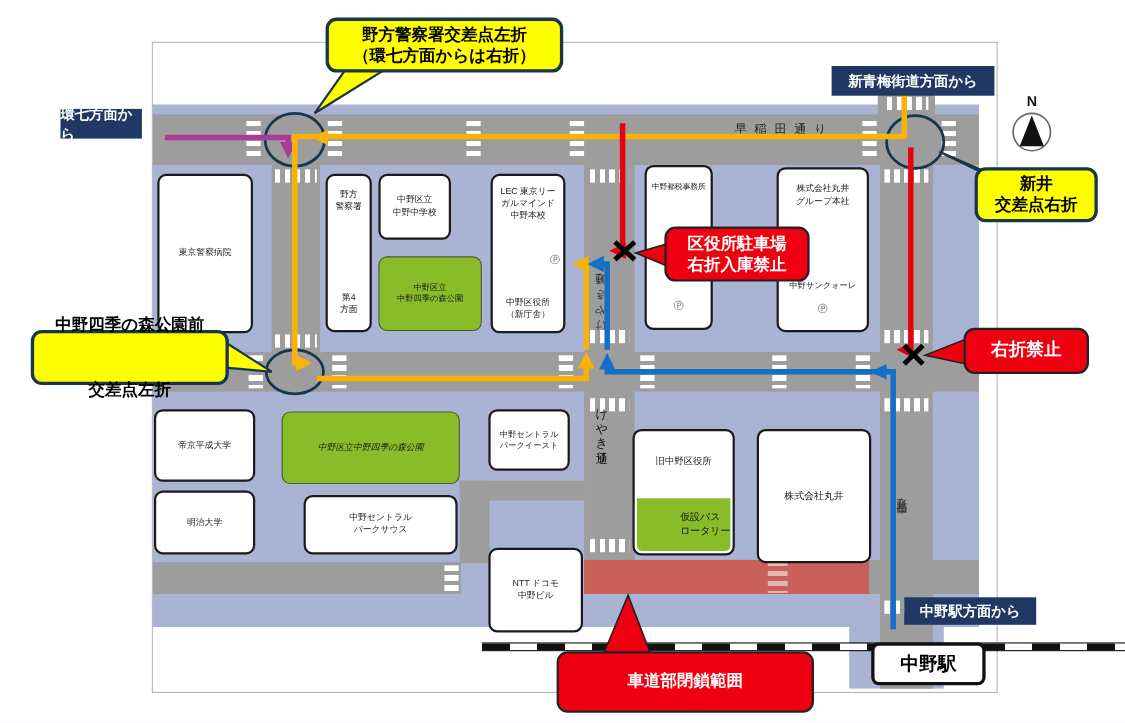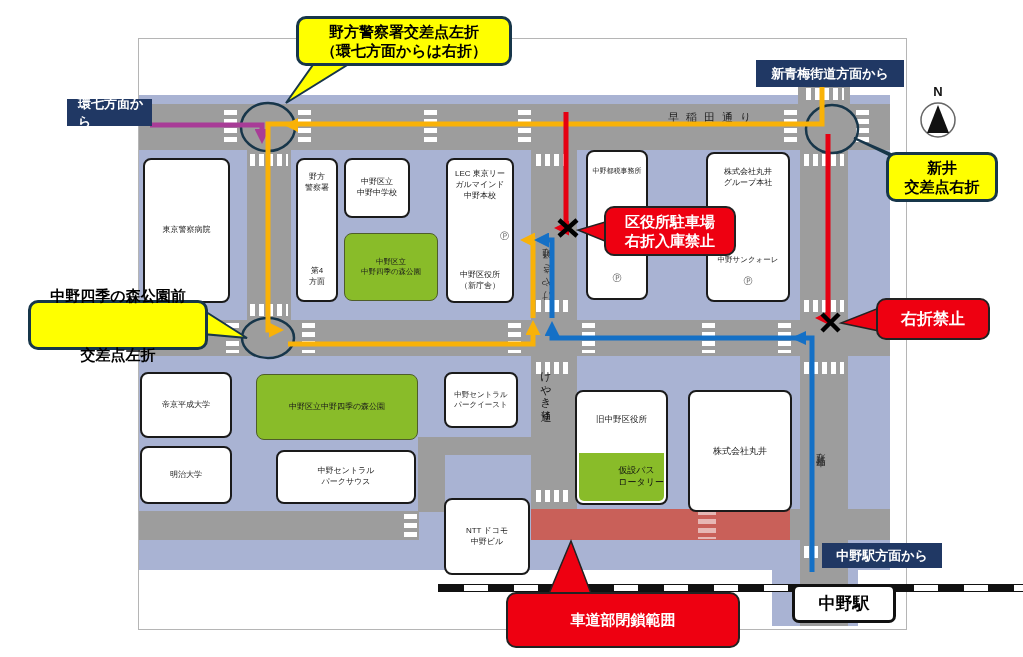--- a/index.html
+++ b/index.html
@@ -106,21 +106,21 @@
 <div class="bld" style="left:706px;top:152px;width:84px;height:150px;justify-content:space-between;padding:13px 2px;">
   <span>株式会社丸井
 グループ本社</span>
   <span style="font-size:7.5px;">
     <span>中野サンクォーレ</span><br>
     <span style="color:#555;font-size:9px;">Ⓟ</span></span></div>
 <div class="bld" style="left:140px;top:372px;width:92px;height:66px;">
   <span>帝京平成大学</span></div>
 <div class="bld" style="left:140px;top:446px;width:92px;height:58px;">
   <span>明治大学</span></div>
-<div class="bld green" style="left:256px;top:374px;width:162px;height:66px;">
+<div class="bld green" style="left:256px;top:374px;width:162px;height:66px;font-style:italic;">
   <span>中野区立中野四季の森公園</span></div>
 <div class="bld" style="left:444px;top:372px;width:74px;height:56px;font-size:7.5px;">
   <span>中野セントラル
 パークイースト</span></div>
 <div class="bld" style="left:276px;top:450px;width:140px;height:54px;">
   <span>中野セントラル
 パークサウス</span></div>
 <div class="bld" style="left:575px;top:390px;width:93px;height:115px;justify-content:flex-start;padding-top:22px;font-size:8.5px;">
   <span>旧中野区役所</span>
   <div class="greenfill" style="left:2px;right:2px;bottom:2px;height:48px;border-radius:0 0 5px 5px;padding-left:6px;justify-content:flex-end;">
@@ -188,21 +188,21 @@
   <polygon points="203,310 203,334 247,338" fill="#FFFF00" stroke="#17364a" stroke-width="2"></polygon>
   <polygon points="612,220 612,244 578,230" fill="#EE0011" stroke="#222" stroke-width="1.5"></polygon>
   <polygon points="884,306 884,332 841,323" fill="#EE0011" stroke="#222" stroke-width="1.5"></polygon>
   <polygon points="548,596 592,596 571,541" fill="#EE0011" stroke="#222" stroke-width="1.5"></polygon>
 </svg>
 
 <div class="station" style="left:792px;top:584px;width:98px;height:33px;">
   <span>中野駅</span>
   </div>
 
-<div class="navy" style="left:67px;top:99px;width:74px;height:27px;padding-left:11px;">
+<div class="navy" style="left:55px;top:99px;width:74px;height:27px;">
   <span>環七方面から</span>
   </div>
 <div class="navy" style="left:756px;top:60px;width:148px;height:27px;">
   <span>新青梅街道方面から</span>
   </div>
 <div class="navy" style="left:822px;top:543px;width:120px;height:25px;">
   <span>中野駅方面から</span>
   </div>
 
 <div class="callout c-yellow" style="left:296px;top:16px;width:216px;height:50px;">

